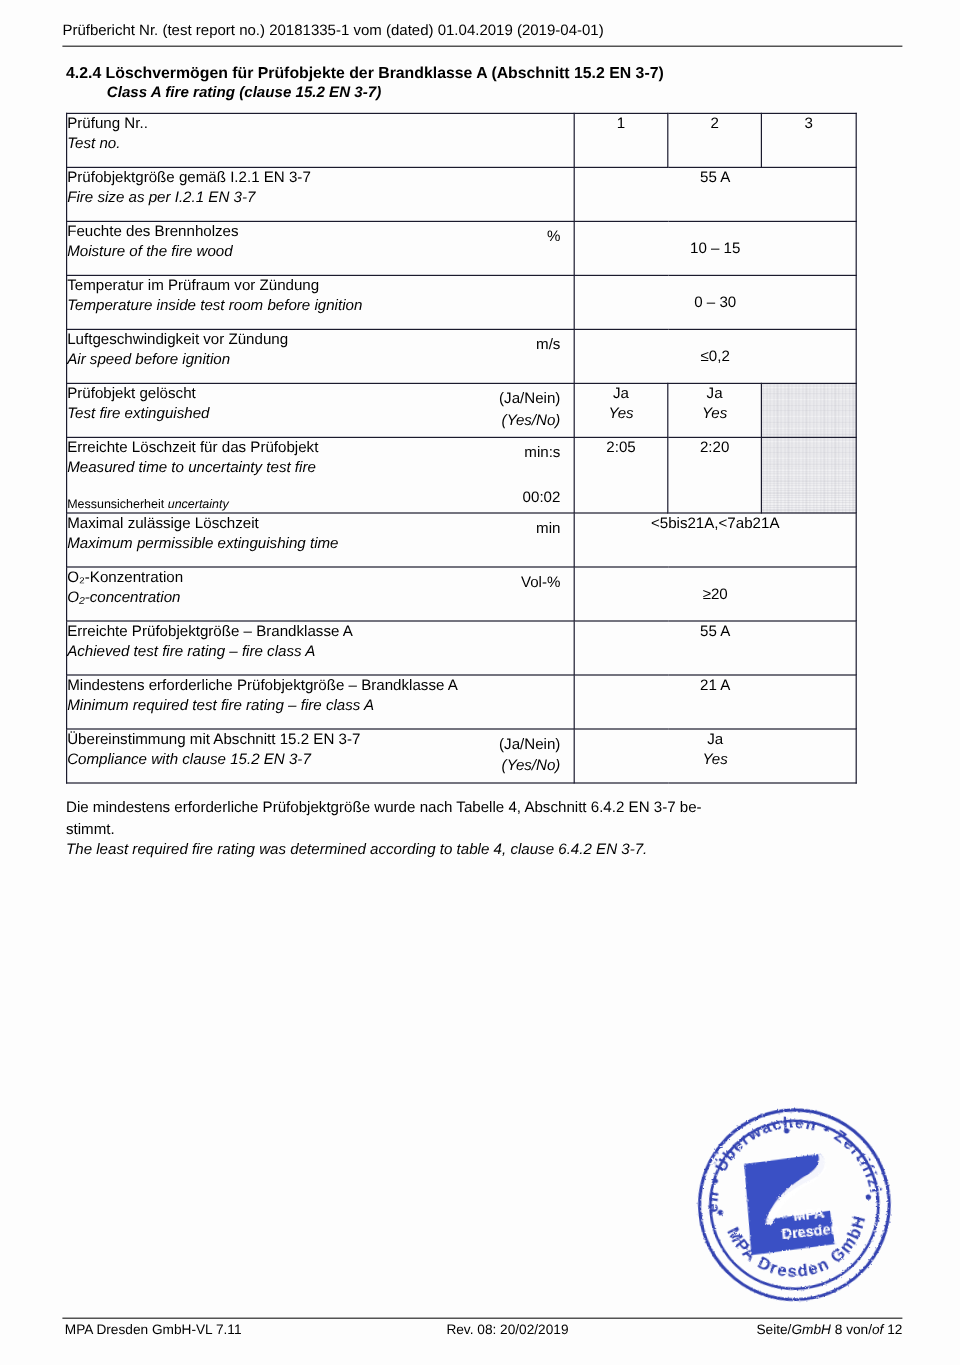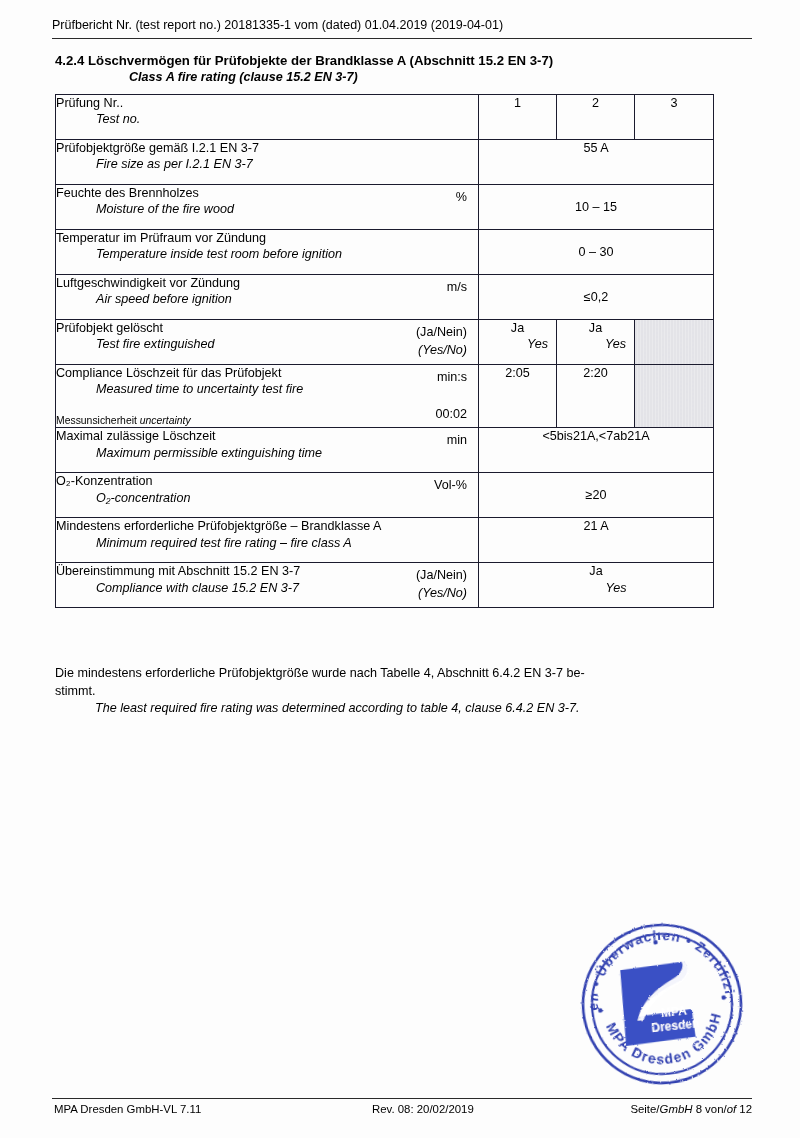--- a/index.html
+++ b/index.html
@@ -76,21 +76,20 @@
   .de {
     font-size: 12.6px;
     line-height: 1.30;
     white-space: nowrap;
   }
   .en {
     font-size: 12.6px;
     font-style: italic;
     line-height: 1.30;
     white-space: nowrap;
-    margin-left: 40px;
   }
   .small-de {
     font-size: 10.4px;
     line-height: 1.30;
     white-space: nowrap;
   }
   .small-en {
     font-size: 10.4px;
     font-style: italic;
   }
@@ -253,21 +252,21 @@
         </td>
         <td class="val-cell">
           <div>Ja</div>
           <div class="en">Yes</div>
         </td>
         <td class="val-cell shaded"></td>
       </tr>
 
       <tr>
         <td class="lbl-cell" style="height:58px">
-          <div class="de">Compliance Löschzeit für das Prüfobjekt</div>
+          <div class="de">Erreichte Löschzeit für das Prüfobjekt</div>
           <div class="en">Measured time to uncertainty test fire</div>
           <div class="small-de" style="margin-top:16px">
             <span>Messunsicherheit</span>
             <span class="small-en">uncertainty</span>
           </div>
           <span class="unit u1">min:s</span>
           <span class="unit" style="bottom:6px">00:02</span>
         </td>
         <td class="val-cell">2:05</td>
         <td class="val-cell">2:20</td>
@@ -285,20 +284,27 @@
 
       <tr>
         <td class="lbl-cell" style="height:44px">
           <div class="de">O₂-Konzentration</div>
           <div class="en">O₂-concentration</div>
           <span class="unit u1">Vol-%</span>
         </td>
         <td class="val-cell mid" colspan="3">≥20</td>
       </tr>
 
+      <tr>
+        <td class="lbl-cell" style="height:44px">
+          <div class="de">Erreichte Prüfobjektgröße – Brandklasse A</div>
+          <div class="en">Achieved test fire rating – fire class A</div>
+        </td>
+        <td class="val-cell" colspan="3">55 A</td>
+      </tr>
 
       <tr>
         <td class="lbl-cell" style="height:44px">
           <div class="de">Mindestens erforderliche Prüfobjektgröße – Brandklasse A</div>
           <div class="en">Minimum required test fire rating – fire class A</div>
         </td>
         <td class="val-cell" colspan="3">21 A</td>
       </tr>
 
       <tr>

